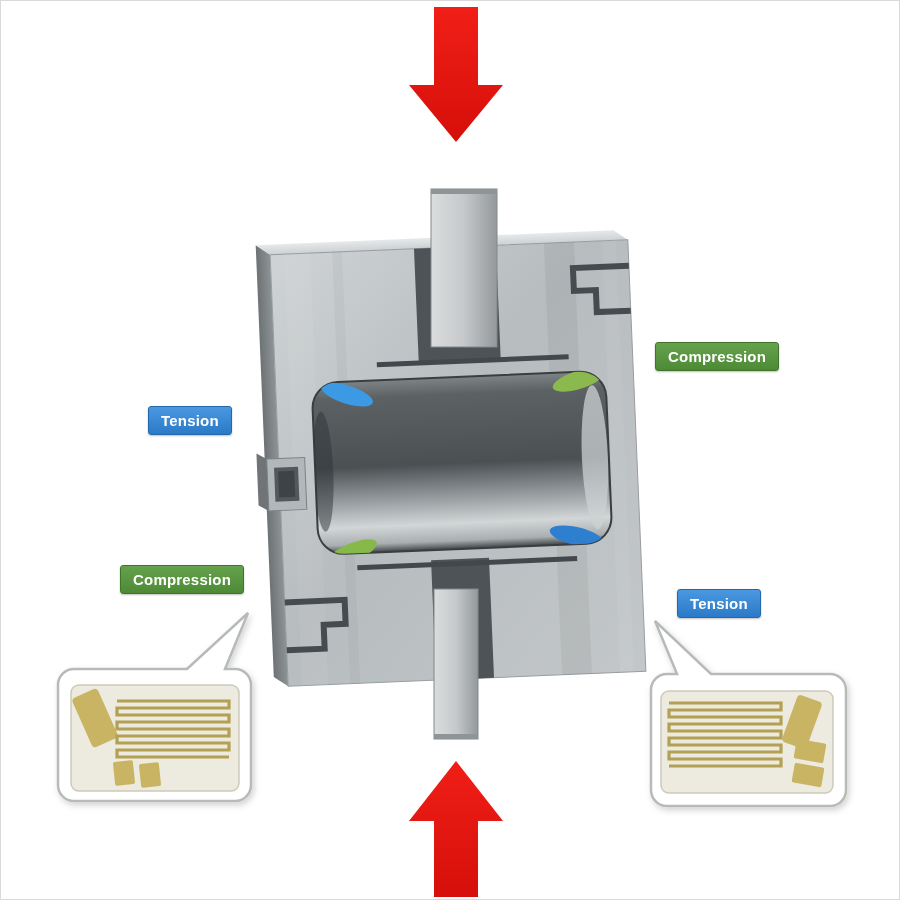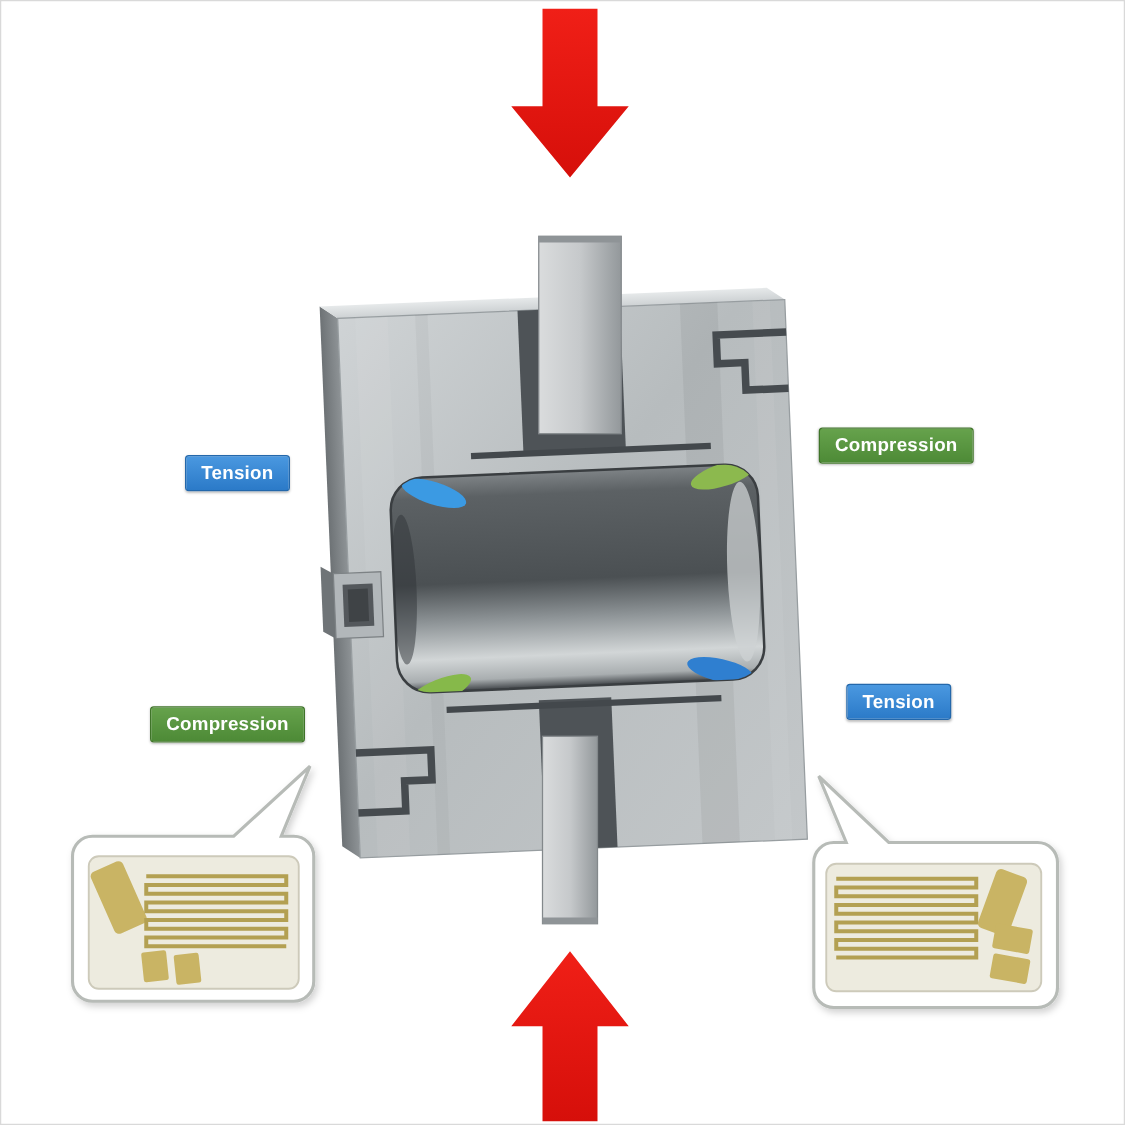--- a/index.html
+++ b/index.html
@@ -16,21 +16,21 @@
     position:absolute;
     color:#ffffff;
     font:bold 15px/1 "Liberation Sans",sans-serif;
     padding:6px 12px;
     border-radius:3px;
     letter-spacing:.2px;
     text-align:center;
     box-shadow:0 1px 2px rgba(0,0,0,.25);
     white-space:nowrap;
   }
-  .badge-blue{background:linear-gradient(#4a98e0,#2b7ac8);border:1px solid #2468ab;}
+  .badge-blue{background:linear-gradient(#4a98e0,#2b7ac8);border:1px solid #2468ab;margin-top:42px;}
   .badge-green{background:linear-gradient(#66a24c,#4d8a36);border:1px solid #3f7429;text-align:right;}
   #label-upper-left{left:147px;top:363px;}
   #label-upper-right{left:654px;top:341px;}
   #label-lower-left{left:119px;top:564px;}
   #label-lower-right{left:676px;top:546px;}
 </style>
 </head>
 <body>
 
 <div class="stage">

